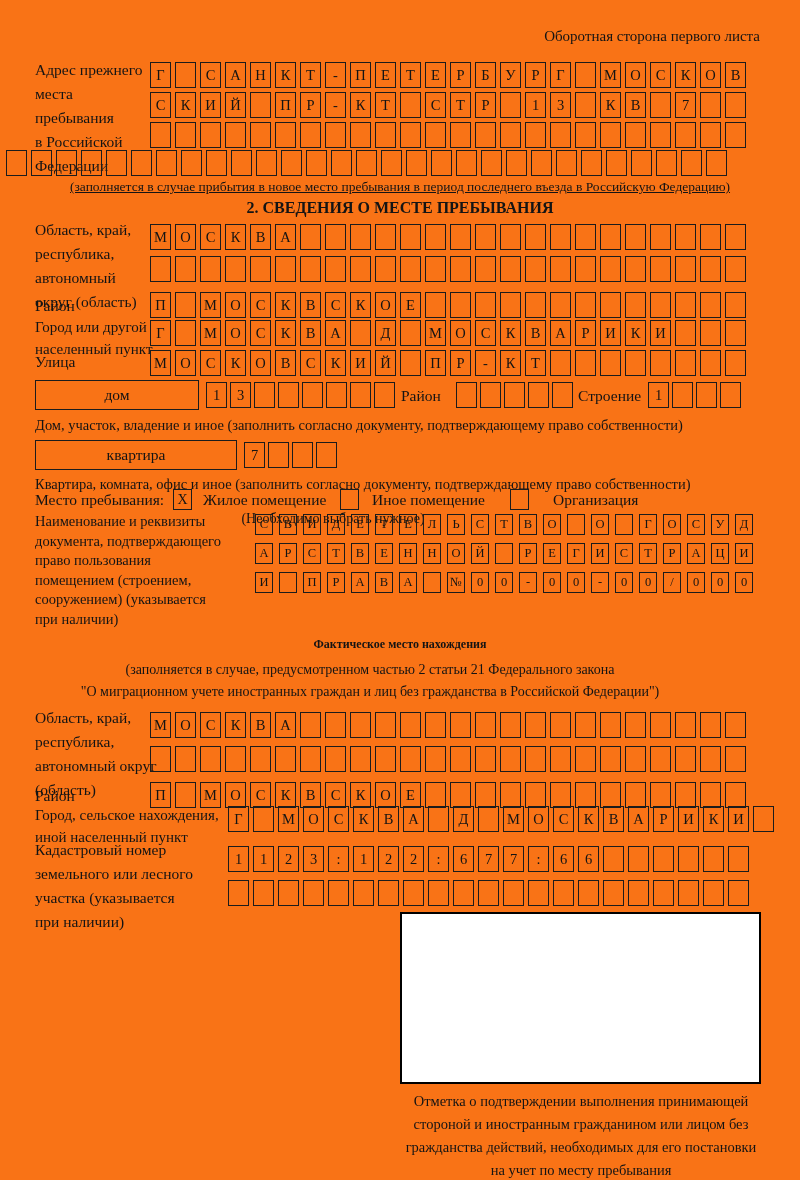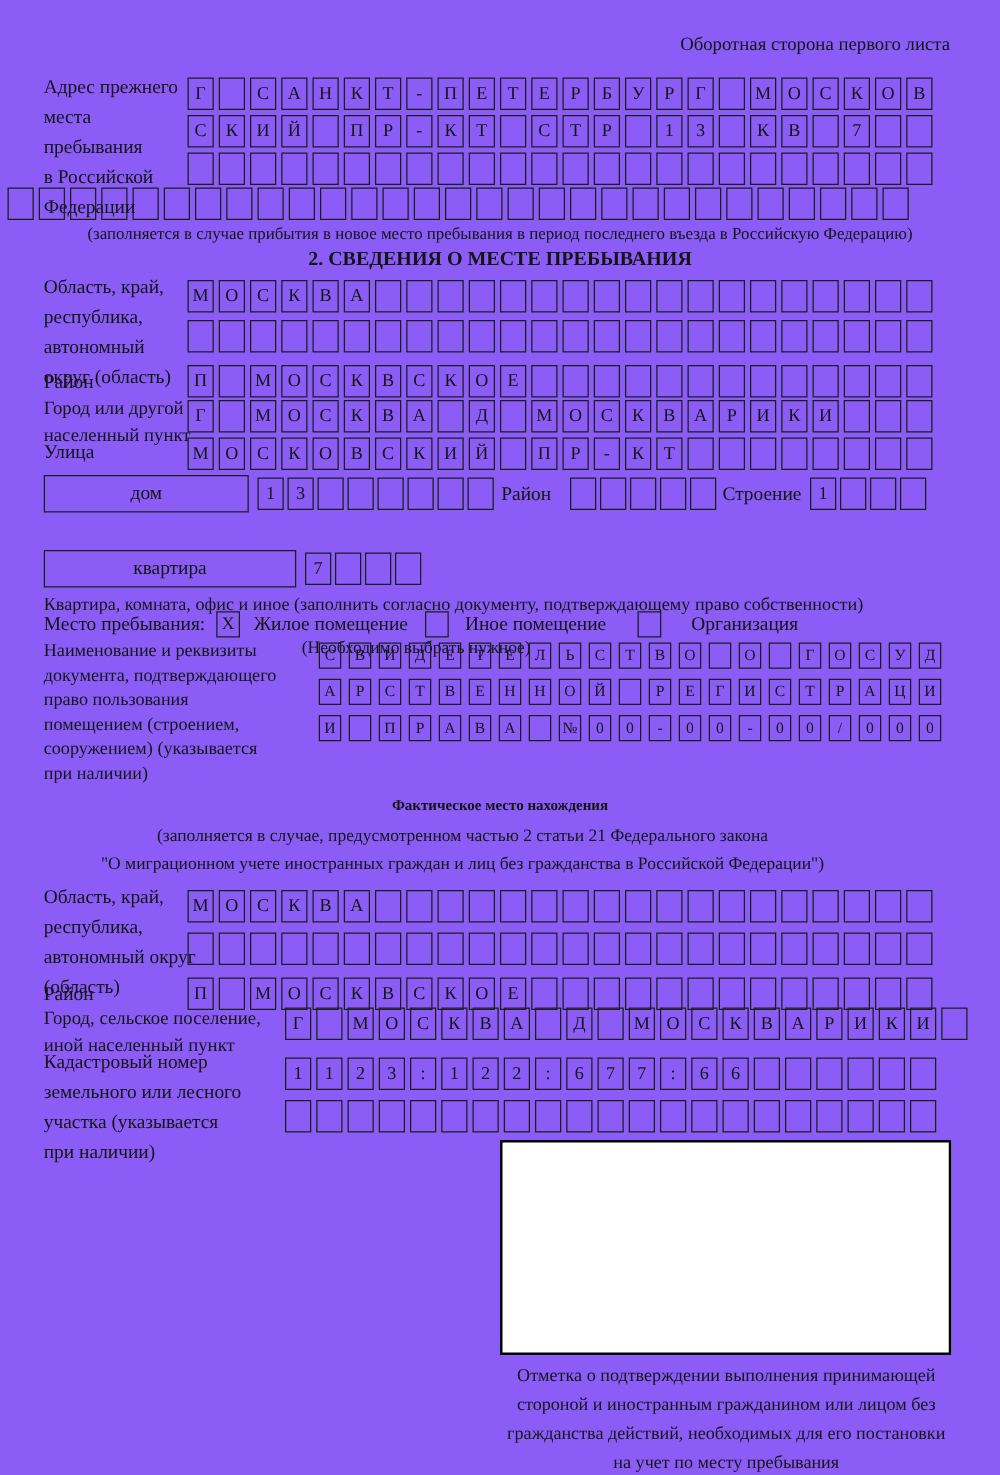--- a/index.html
+++ b/index.html
@@ -1,23 +1,23 @@
 <!DOCTYPE html>
 <html><head>
 <meta charset="utf-8">
 <style>
   html,body{margin:0;padding:0;background:#fff;}
-  .page{position:relative;width:800px;height:1180px;background:#8b5cf6;overflow:hidden;
+  .page{position:relative;width:800px;height:1180px;background:#f97316;overflow:hidden;
         font-family:"Liberation Serif","DejaVu Serif",serif;color:#141414;}
   .abs{position:absolute;}
   .lbl{font-size:15.5px;line-height:24px;white-space:pre-line;}
   .lbl2{font-size:15px;line-height:22px;white-space:pre-line;}
   .lbl-sm{font-size:14.5px;line-height:19.5px;white-space:pre-line;}
   .cap{font-size:14.5px;}
-  .note{width:800px;text-align:center;font-size:13.5px;}
+  .note{width:800px;text-align:center;font-size:13.5px;text-decoration:underline;}
   .note2{width:740px;text-align:center;font-size:14px;}
   .title{width:800px;text-align:center;font-weight:bold;font-size:16px;}
   .title2{width:800px;text-align:center;font-weight:bold;font-size:12px;}
   .grid{display:flex;gap:4px;}
   .grid .cell{flex:0 0 auto;width:21px;height:26px;box-sizing:border-box;
     border:1.6px solid #1c1c1c;display:flex;align-items:center;justify-content:center;
     font-size:14.5px;}
   .grid.tight{gap:3px;}
   .grid.small{gap:6px;}
   .grid.small .cell{width:18px;height:21px;border-width:1.4px;font-size:12.5px;}
@@ -313,20 +313,21 @@
       <div class="cell"></div>
       <div class="cell"></div>
     </div>
   <div class="abs lbl" style="left:578px;top:384px">Строение</div>
   <div class="abs grid tight" style="left:648px;top:382px">
       <div class="cell">1</div>
       <div class="cell"></div>
       <div class="cell"></div>
       <div class="cell"></div>
     </div>
+  <div class="abs cap" style="left:35px;top:417px">Дом, участок, владение и иное (заполнить согласно документу, подтверждающему право собственности)</div>
 
   <div class="abs wbox" style="left:35px;top:440px;width:202px;height:30px;">квартира</div>
   <div class="abs grid tight" style="left:244px;top:442px">
       <div class="cell">7</div>
       <div class="cell"></div>
       <div class="cell"></div>
       <div class="cell"></div>
     </div>
   <div class="abs cap" style="left:35px;top:476px">Квартира, комната, офис и иное (заполнить согласно документу, подтверждающему право собственности)</div>
 
@@ -497,21 +498,21 @@
       <div class="cell"></div>
       <div class="cell"></div>
       <div class="cell"></div>
       <div class="cell"></div>
       <div class="cell"></div>
       <div class="cell"></div>
       <div class="cell"></div>
       <div class="cell"></div>
     </div>
 
-  <div class="abs lbl2" style="left:35px;top:804px;width:200px;">Город, сельское поселение,
+  <div class="abs lbl2" style="left:35px;top:804px;width:200px;">Город, сельское нахождения,
 иной населенный пункт</div>
   <div class="abs grid" style="left:228px;top:806px">
       <div class="cell">Г</div>
       <div class="cell"></div>
       <div class="cell">М</div>
       <div class="cell">О</div>
       <div class="cell">С</div>
       <div class="cell">К</div>
       <div class="cell">В</div>
       <div class="cell">А</div>

